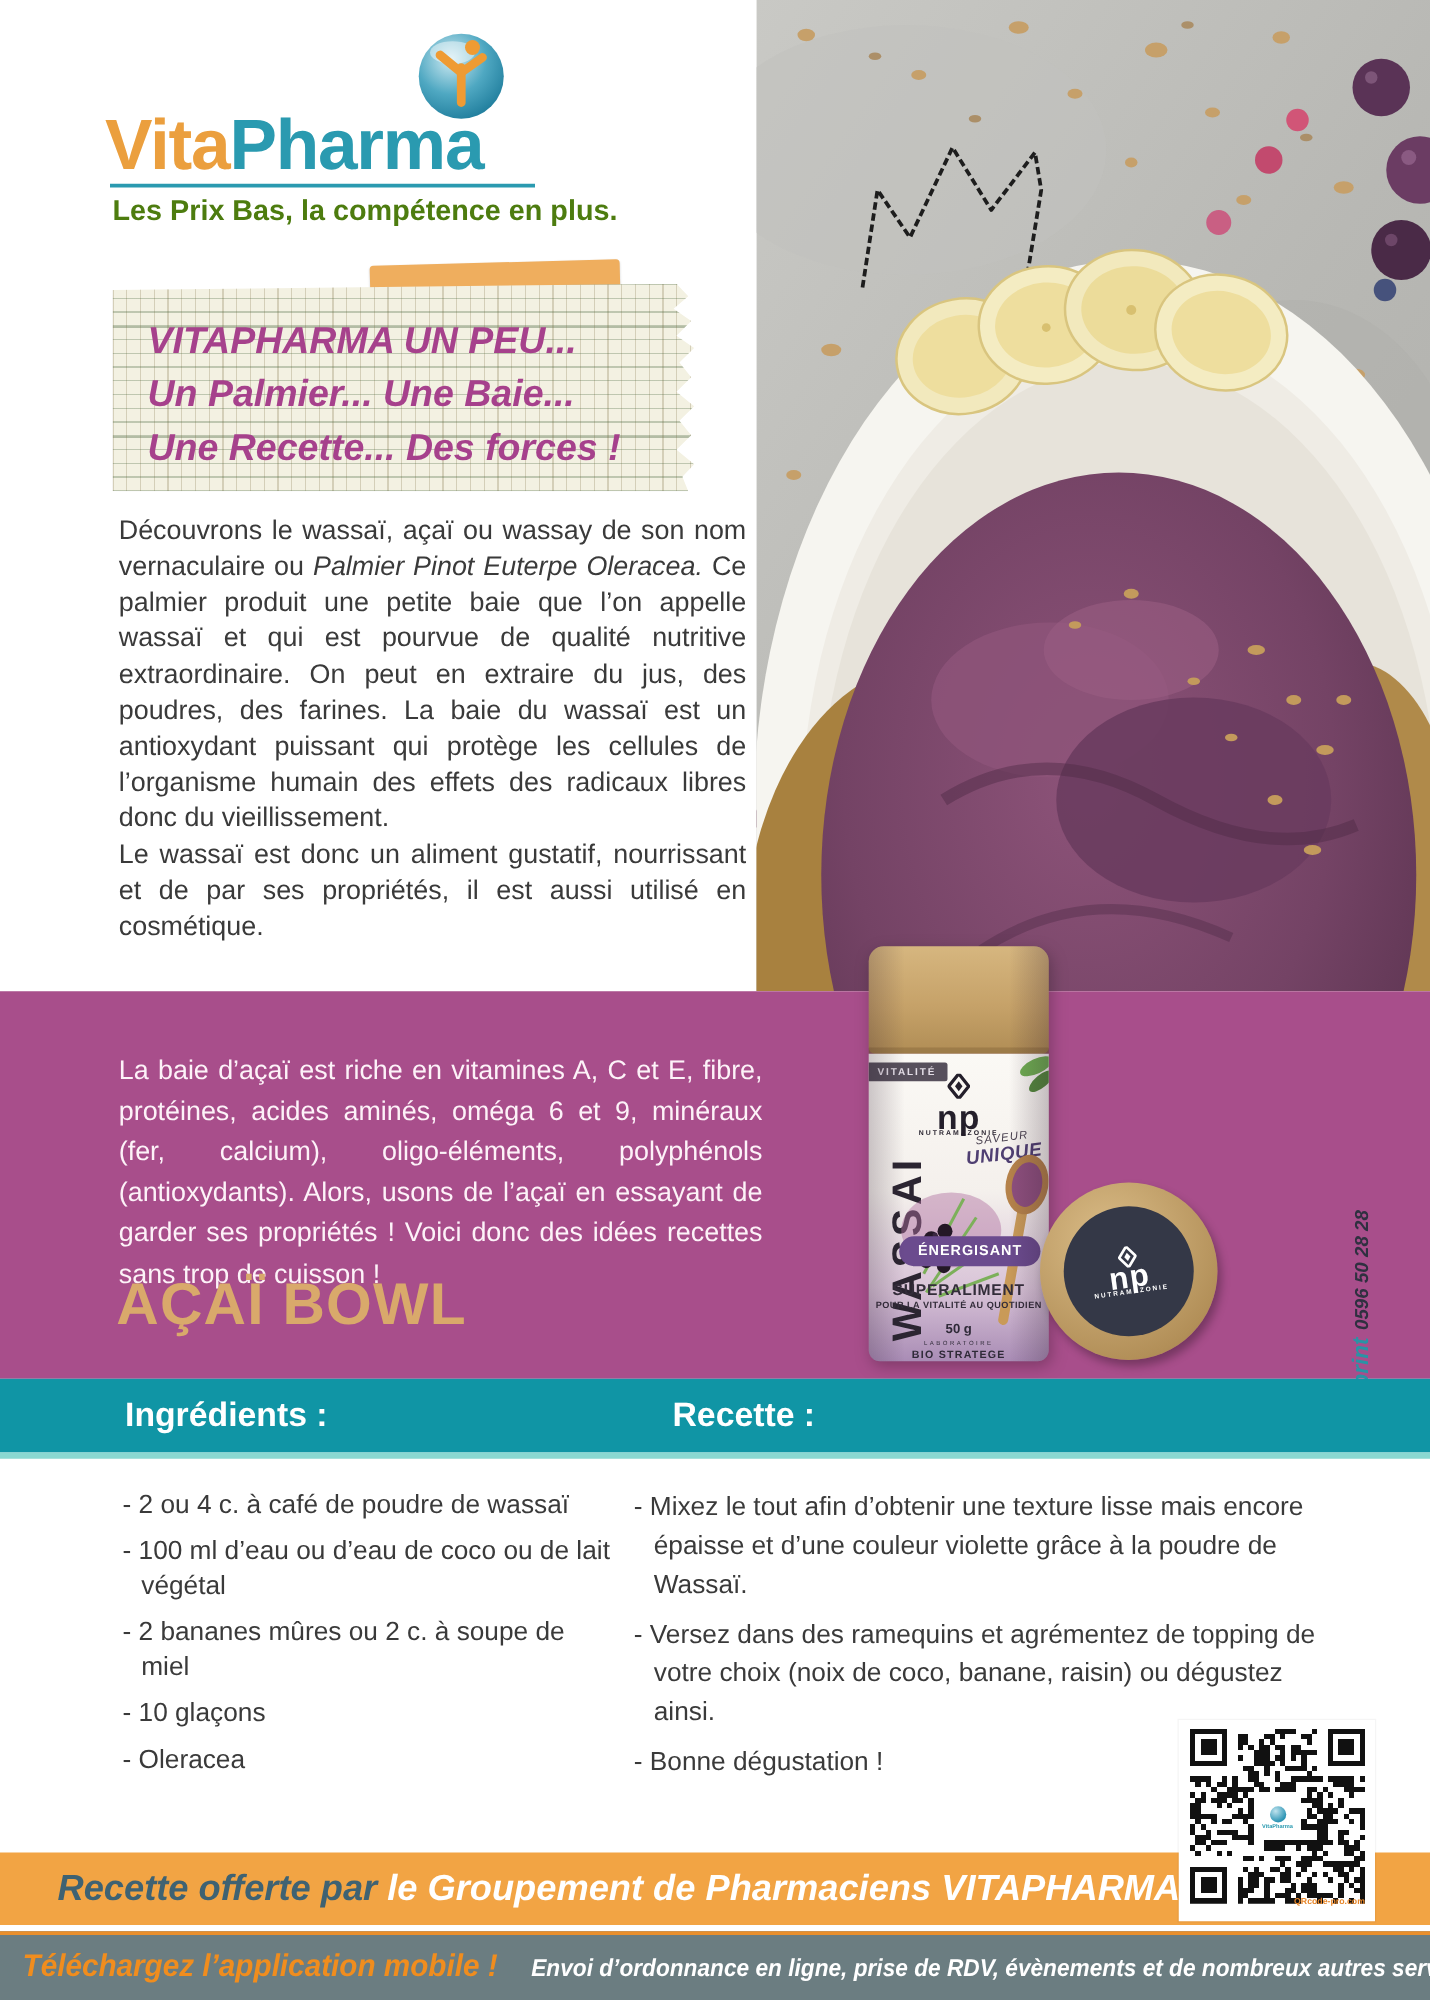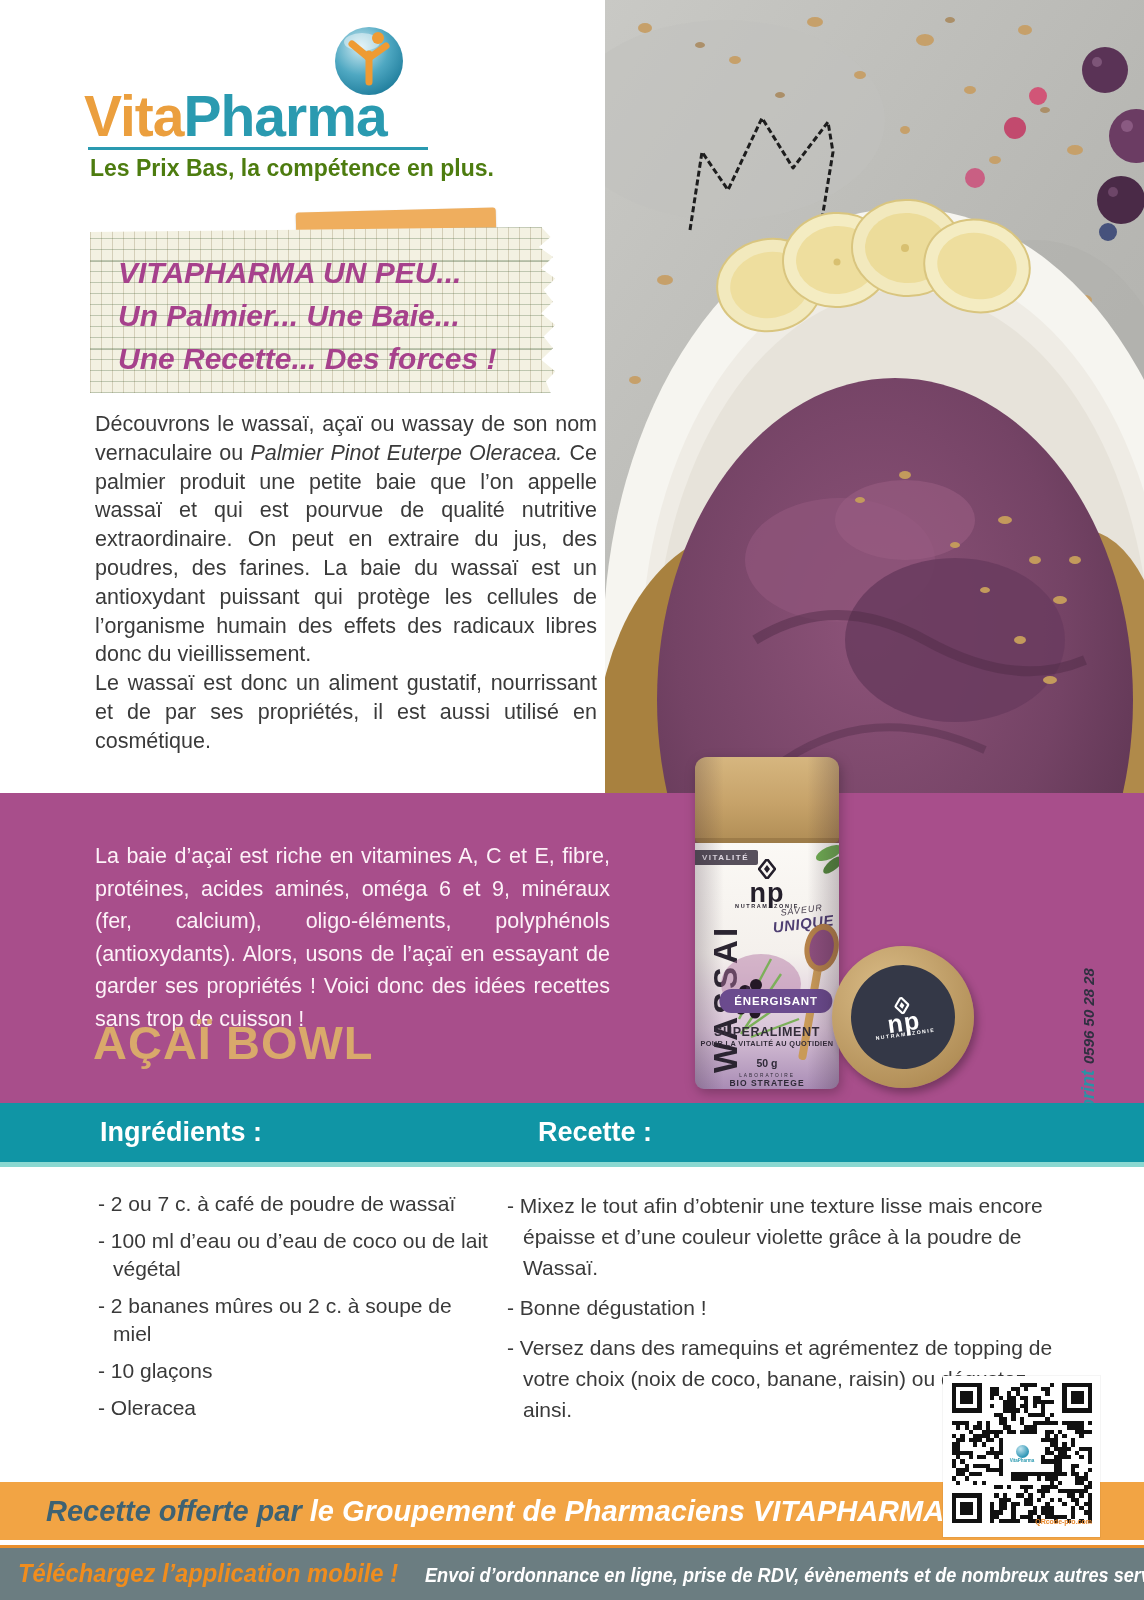--- a/index.html
+++ b/index.html
@@ -383,31 +383,31 @@
     <span class="cbrand">print</span><span class="cphone">0596 50 28 28</span>
   </div>
 
   <div class="teal-bar">
     <div class="t1">Ingrédients :</div>
     <div class="t2">Recette :</div>
   </div>
   <div class="teal-underline"></div>
 
   <div class="ing-list">
-    <div>- 2 ou 7 c. à café de poudre de wassaï</div>
+    <div>- 2 ou 4 c. à café de poudre de wassaï</div>
     <div>- 100 ml d’eau ou d’eau de coco ou de lait végétal</div>
     <div>- 2 bananes mûres ou 2 c. à soupe de miel</div>
     <div>- 10 glaçons</div>
     <div>- Oleracea</div>
   </div>
 
   <div class="rec-list">
     <div>- Mixez le tout afin d’obtenir une texture lisse mais encore épaisse et d’une couleur violette grâce à la poudre de Wassaï.</div>
+    <div>- Versez dans des ramequins et agrémentez de topping de votre choix (noix de coco, banane, raisin) ou dégustez ainsi.</div>
     <div>- Bonne dégustation !</div>
-    <div>- Versez dans des ramequins et agrémentez de topping de votre choix (noix de coco, banane, raisin) ou dégustez ainsi.</div>
   </div>
 
   <div class="offer-bar">
     <div class="inner">
       <span class="pre">Recette offerte par </span><span class="main">le Groupement de Pharmaciens VITAPHARMA</span>
     </div>
   </div>
 
   <div class="qr-box">
     <svg id="qr-svg" width="140" height="140" viewBox="0 0 33 33" shape-rendering="crispEdges">

